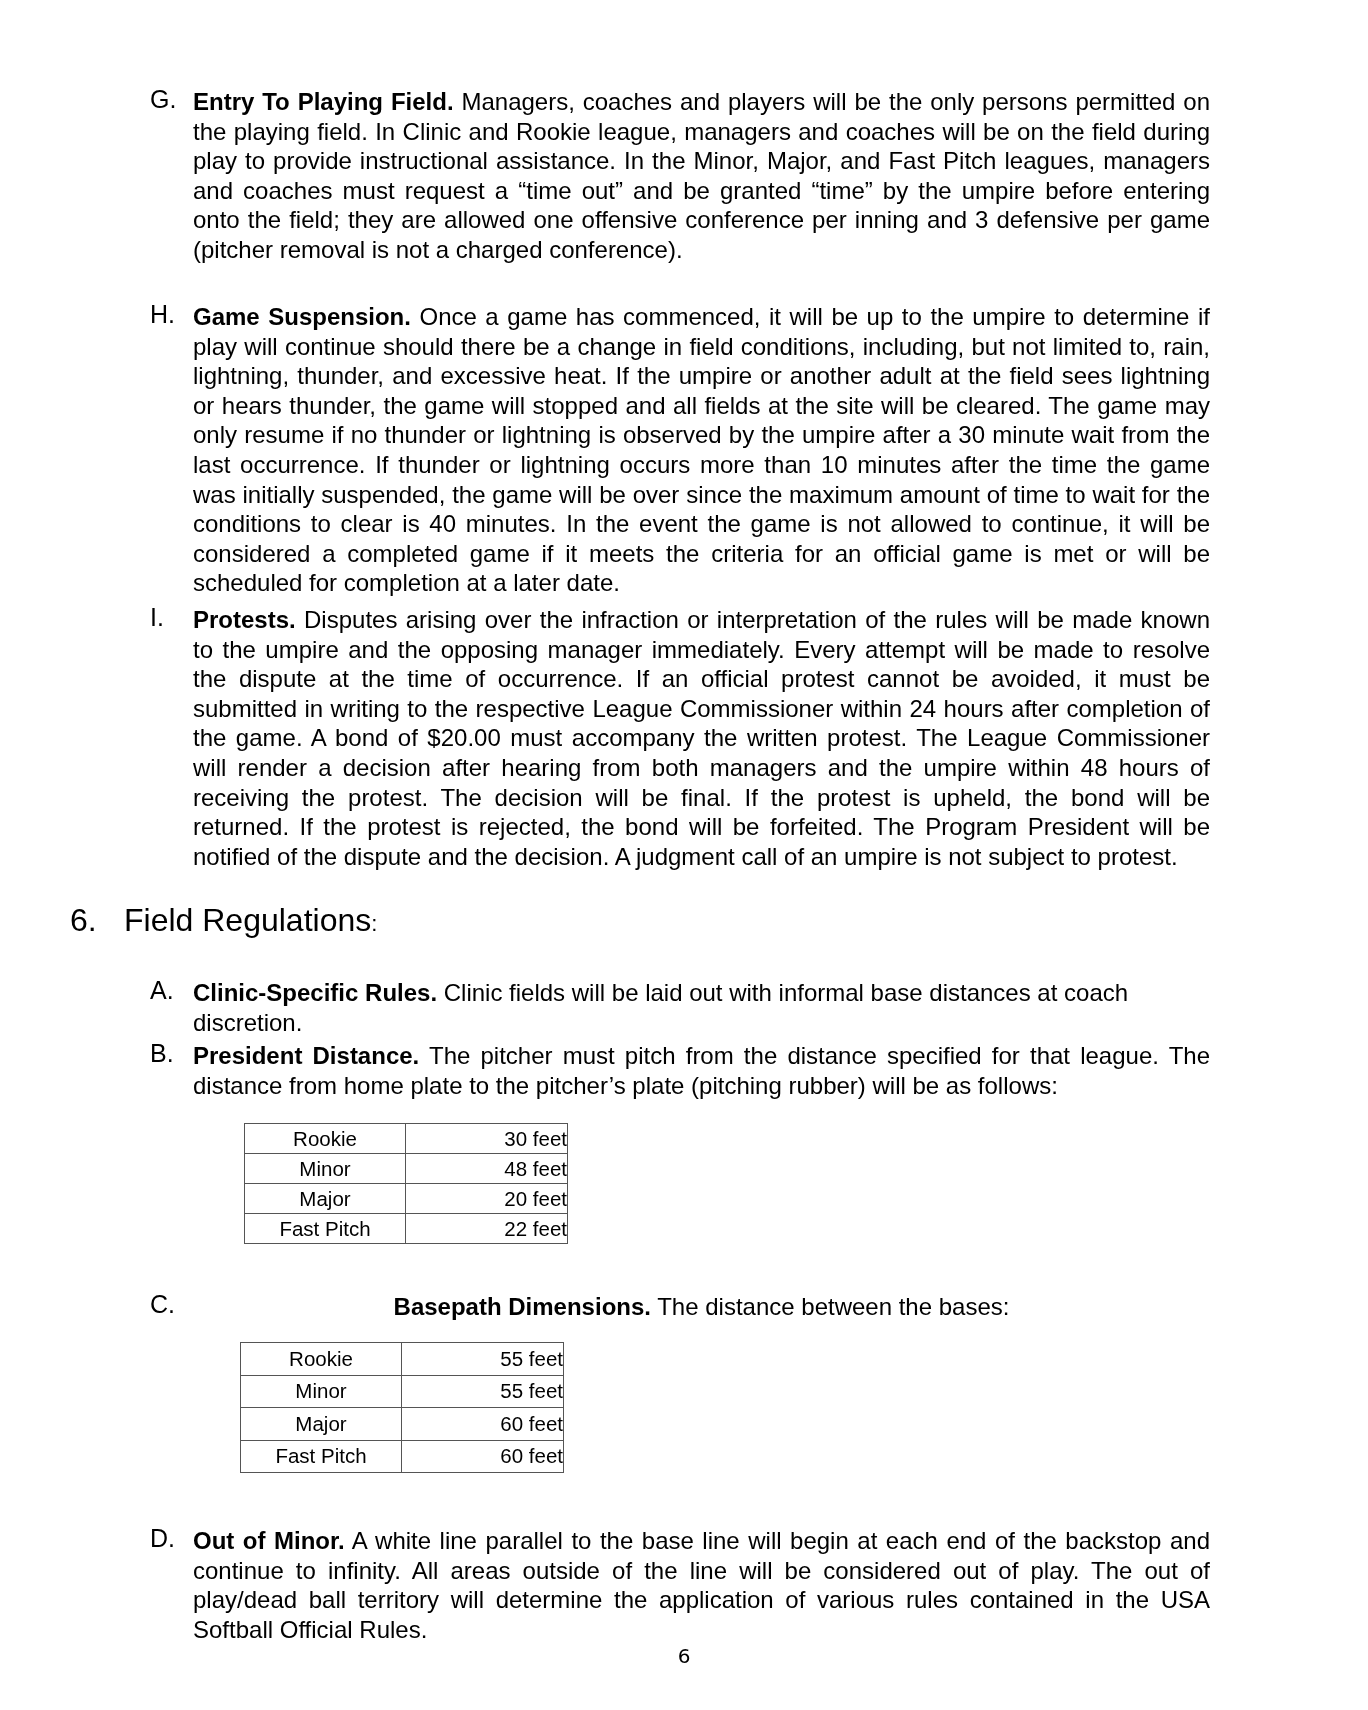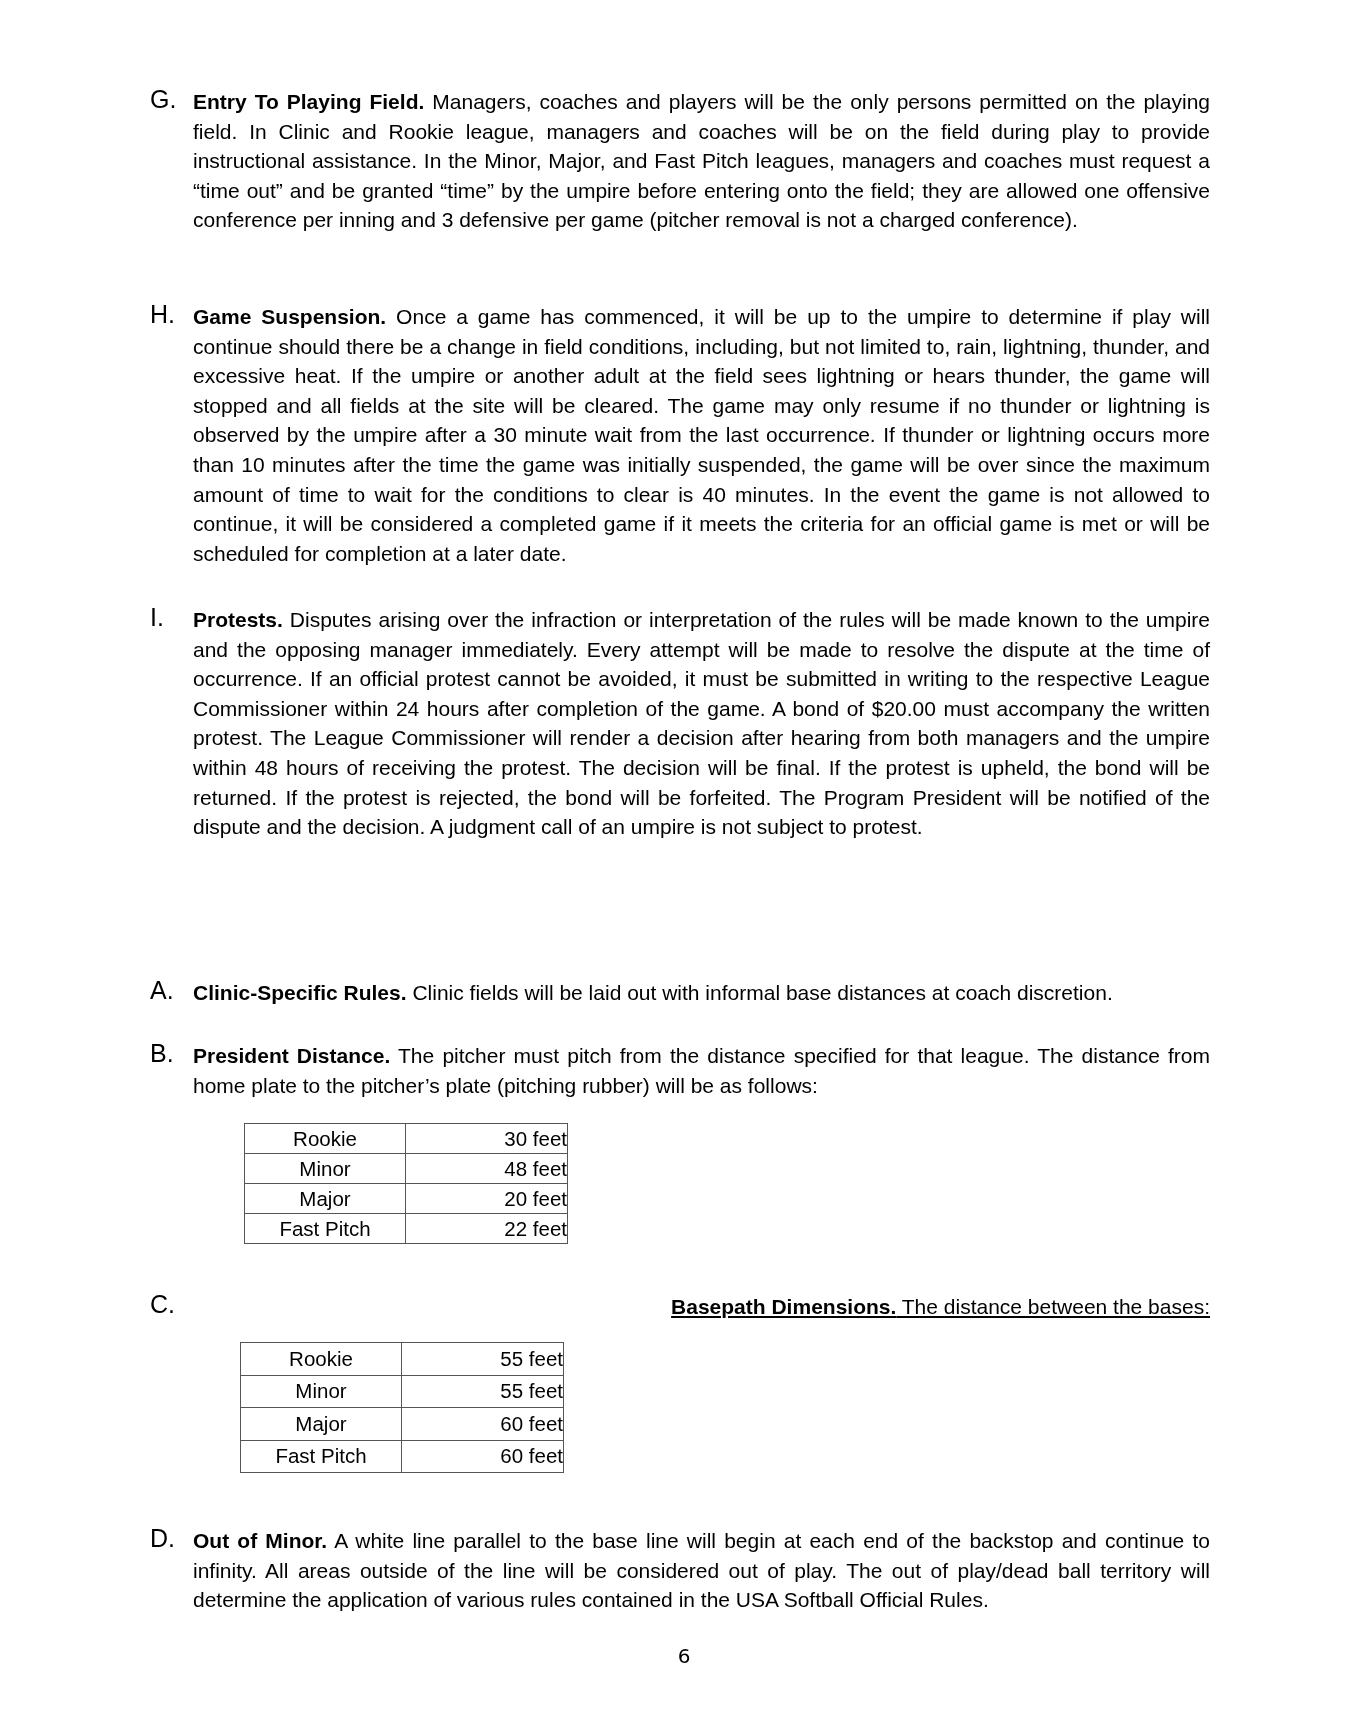--- a/index.html
+++ b/index.html
@@ -23,21 +23,21 @@
   }
   .item .letter {
     position: absolute;
     left: 0;
     top: -2px;
     font-size: 25px;
     line-height: 29.6px;
   }
   .item .body {
     margin-left: 43px;
-    font-size: 21px;
+    font-size: 24px;
     line-height: 29.6px;
     text-align: justify;
   }
   .item .body b { font-weight: bold; }
   .section-heading {
     position: absolute;
     left: 70px;
     font-size: 32px;
     line-height: 40px;
   }
@@ -80,20 +80,23 @@
   <div class="item" style="top:302px;">
     <span class="letter">H.</span>
     <div class="body"><b>Game Suspension.</b><span> Once a game has commenced, it will be up to the umpire to determine if play will continue should there be a change in field conditions, including, but not limited to, rain, lightning, thunder, and excessive heat. If the umpire or another adult at the field sees lightning or hears thunder, the game will stopped and all fields at the site will be cleared. The game may only resume if no thunder or lightning is observed by the umpire after a 30 minute wait from the last occurrence.  If thunder or lightning occurs more than 10 minutes after the time the game was initially suspended, the game will be over since the maximum amount of time to wait for the conditions to clear is 40 minutes. In the event the game is not allowed to continue, it will be considered a completed game if it meets the criteria for an official game is met or will be scheduled for completion at a later date.</span></div>
   </div>
 
   <div class="item" style="top:605px;">
     <span class="letter">I.</span>
     <div class="body"><b>Protests.</b><span> Disputes arising over the infraction or interpretation of the rules will be made known to the umpire and the opposing manager immediately. Every attempt will be made to resolve the dispute at the time of occurrence. If an official protest cannot be avoided, it must be submitted in writing to the respective League Commissioner within 24 hours after completion of the game. A bond of $20.00 must accompany the written protest. The League Commissioner will render a decision after hearing from both managers and the umpire within 48 hours of receiving the protest. The decision will be final. If the protest is upheld, the bond will be returned. If the protest is rejected, the bond will be forfeited. The Program President will be notified of the dispute and the decision. A judgment call of an umpire is not subject to protest.</span></div>
   </div>
 
+  <div class="section-heading" style="top:900px;">
+    <span class="num">6.</span><span>Field Regulations</span><span class="colon">:</span>
+  </div>
 
   <div class="item" style="top:978px;">
     <span class="letter">A.</span>
     <div class="body" style="text-align:left;"><b>Clinic-Specific Rules.</b><span> Clinic fields will be laid out with informal base distances at coach discretion.</span></div>
   </div>
 
   <div class="item" style="top:1041px;">
     <span class="letter">B.</span>
     <div class="body"><b>President Distance.</b><span> The pitcher must pitch from the distance specified for that league.  The distance from home plate to the pitcher’s plate (pitching rubber) will be as follows:</span></div>
   </div>
@@ -114,21 +117,21 @@
       </tr>
       <tr>
         <td class="lg">Fast Pitch</td>
         <td class="val">22 feet</td>
       </tr>
     </tbody>
   </table>
 
   <div class="item" style="top:1292px;">
     <span class="letter">C.</span>
-    <div class="body" style="text-align:right;text-decoration:underline;"><b>Basepath Dimensions.</b><span> The distance between the bases:</span></div>
+    <div class="body" style="text-align:center;"><b>Basepath Dimensions.</b><span> The distance between the bases:</span></div>
   </div>
 
   <table class="dist" id="table-basepath" style="left:240px; top:1342px;">
     <tbody>
       <tr>
         <td class="lg">Rookie</td>
         <td class="val">55 feet</td>
       </tr>
       <tr>
         <td class="lg">Minor</td>

